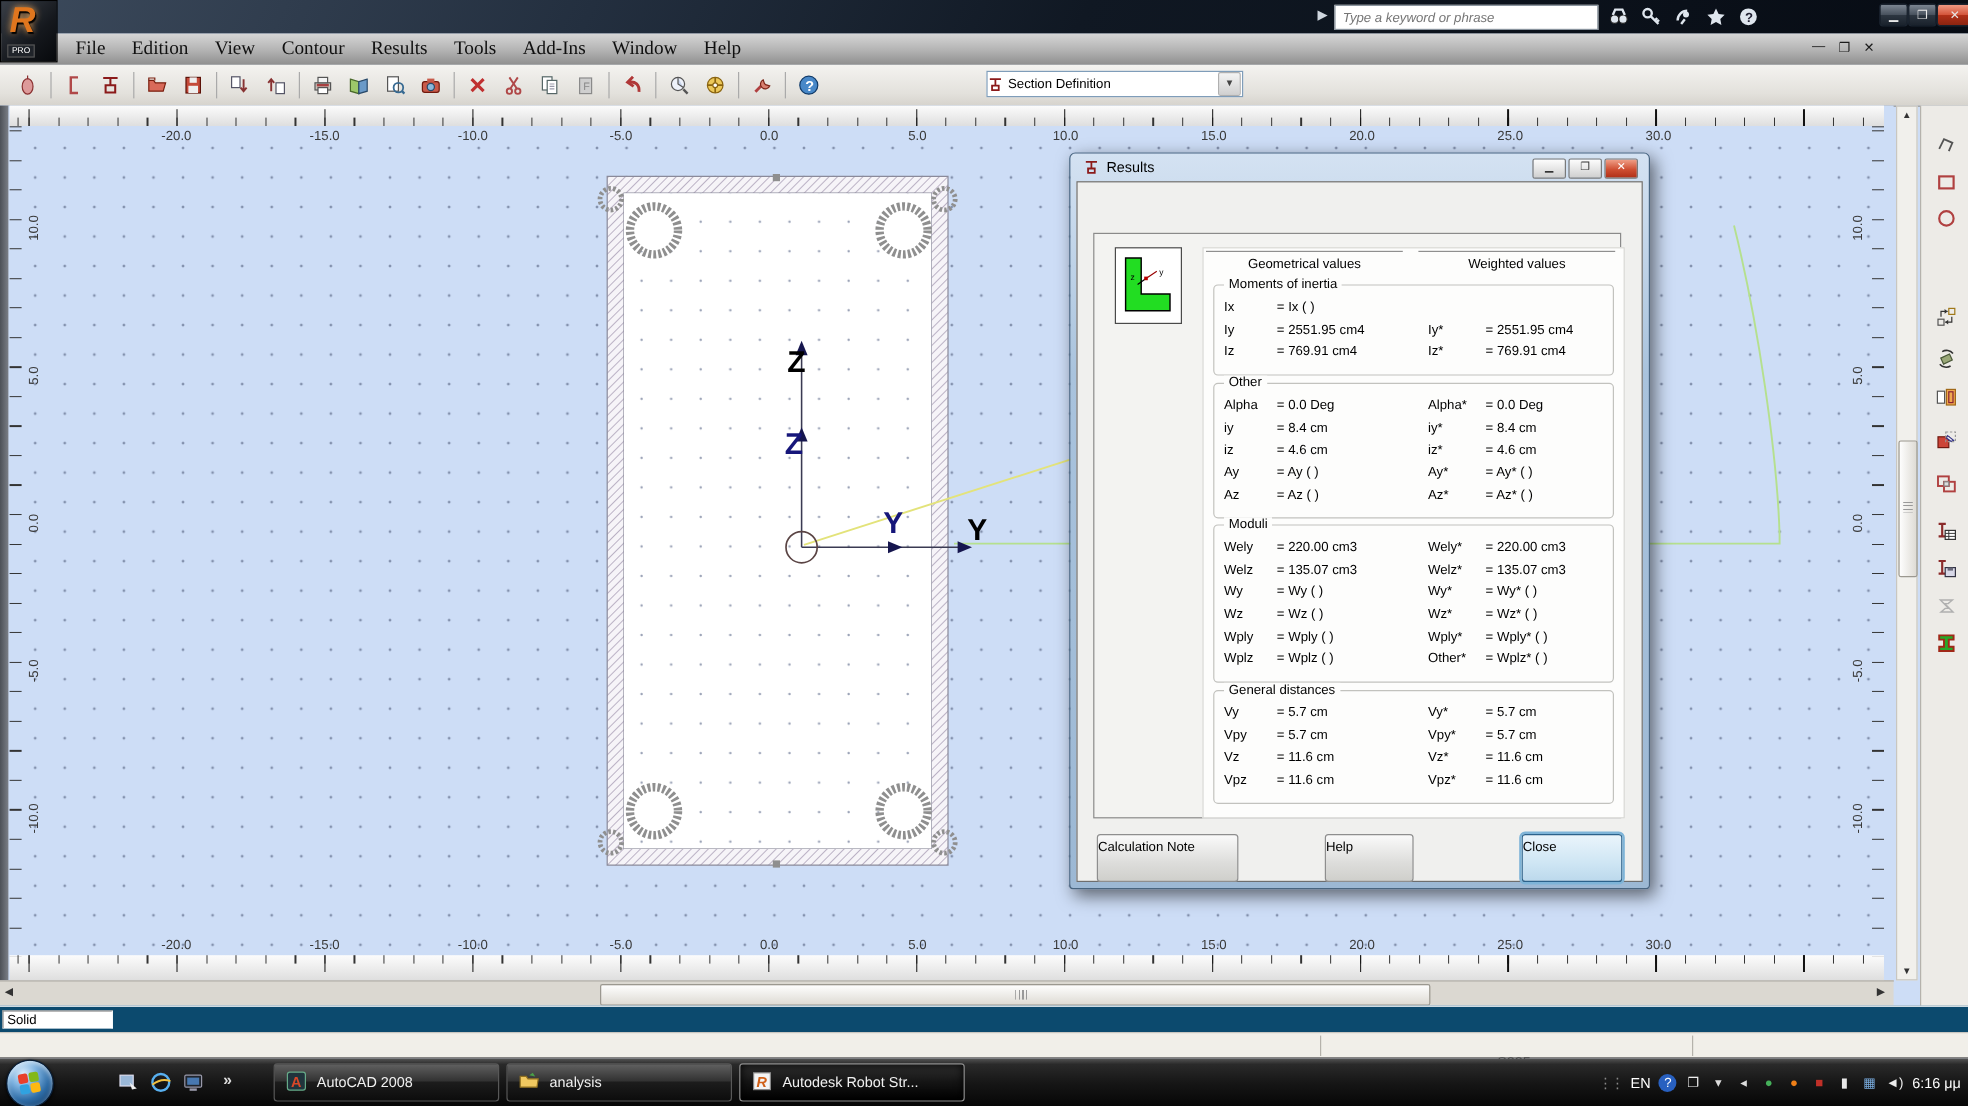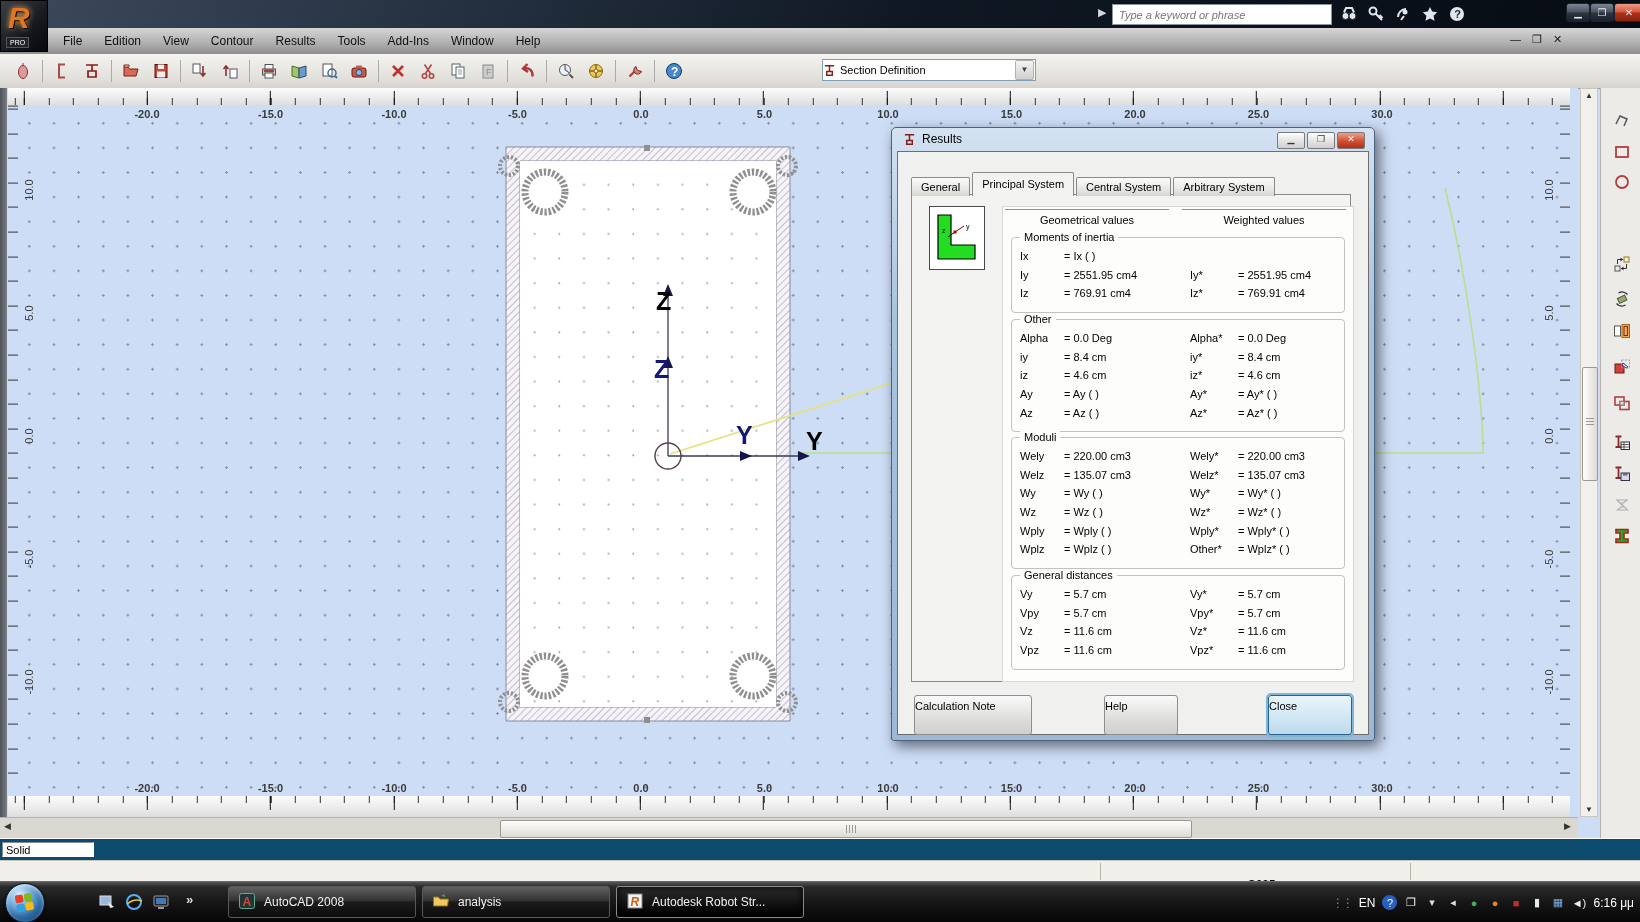--- a/index.html
+++ b/index.html
@@ -27,21 +27,21 @@
     font-style:italic;color:#e0761e;text-shadow:1px 1px 1px #000,0 0 6px #f8b060;}
   .logo .pro{position:absolute;left:5px;bottom:3px;font-size:7px;color:#fff;
     background:#20242a;padding:1px 3px;border:1px solid #555;}
   .watermark{position:absolute;left:56px;top:20px;z-index:9;font-family:"Liberation Serif",serif;
     font-style:italic;font-size:25px;color:rgba(40,40,45,.78);
     text-shadow:1px 1px 0 rgba(255,255,255,.28);white-space:nowrap;}
   
   .menubar{position:absolute;left:0;top:28px;width:1640px;height:26px;
     background:linear-gradient(#d6d6d6,#b2b2b2 55%,#8f8f8f);border-bottom:1px solid #6f6f6f;}
   #menu-items{position:absolute;left:52px;top:0;display:flex;height:26px;align-items:center;}
-  .menu-item{padding:2px 11px;font-size:12px;color:#101010;cursor:default;}
+  .menu-item{padding:2px 11px;font-size:16px;color:#101010;cursor:default;font-family:Liberation Serif, serif;}
   .mdi-ctl{position:absolute;left:1510px;top:5px;display:flex;gap:11px;color:#1c1c1c;
     font-size:11px;}
   
   .toolbar{position:absolute;left:0;top:54px;width:1640px;height:34px;
     background:linear-gradient(#f4f3f0,#e3e1dc 70%,#d6d3cd);border-bottom:1px solid #9a9a9a;
     display:flex;align-items:center;}
   #tb-items{display:flex;align-items:center;padding-left:8px;}
   .tb-btn{width:28px;height:27px;display:flex;align-items:center;justify-content:center;
     border:1px solid transparent;border-radius:2px;}
   .tb-sep{width:1px;height:22px;background:#aaa;margin:0 4px;}
@@ -64,21 +64,21 @@
   .ruler-h .tmin{position:absolute;left:0;width:100%;height:7px;bottom:0;
     background:repeating-linear-gradient(90deg,#333 0 1px,rgba(0,0,0,0) 1px 24.65px);
     background-position:15.8px 0;}
   .ruler-h .tmaj{position:absolute;left:0;width:100%;height:14px;bottom:0;
     background:repeating-linear-gradient(90deg,#111 0 1px,rgba(0,0,0,0) 1px 123.25px);
     background-position:15.8px 0;}
   .ruler-h.bot .tmin,.ruler-h.bot .tmaj{bottom:auto;top:0;}
   .ticks-v{position:absolute;top:17px;height:692px;width:10px;
     background:repeating-linear-gradient(180deg,#333 0 1px,rgba(0,0,0,0) 1px 24.6px);
     background-position:0 3.6px;}
-  .hlabel{position:absolute;transform:translateX(-50%);font-size:11px;color:#3a3a3a;font-weight:bold;}
+  .hlabel{position:absolute;transform:translateX(-50%);font-size:11px;color:#3a3a3a;}
   .vlabel{position:absolute;transform:translate(-50%,-50%) rotate(-90deg);
     font-size:11px;color:#3a3a3a;}
   
   .hscroll{position:absolute;left:0;top:817px;width:1578px;height:20px;
     background:#dbd8d1;border-top:1px solid #b5b2ab;}
   .hthumb{position:absolute;left:500px;top:2px;width:690px;height:16px;border:1px solid #9b9890;
     border-radius:2px;background:linear-gradient(#fefefe,#dedbd4);}
   .hgrip{position:absolute;left:50%;top:4px;width:10px;height:8px;
     background:repeating-linear-gradient(90deg,#999 0 1px,rgba(0,0,0,0) 1px 3px);}
   .sarrow{position:absolute;top:3px;font-size:9px;color:#333;}
@@ -582,26 +582,20 @@
         <path d="M2 2h10M7 2v6M4 8h6v4H4z" fill="none" stroke="#8b1a1a" stroke-width="1.6"></path>
       </svg>
       <span>Results</span>
     </div>
     <div class="dlg-ctls">
       <div class="dlg-ctl">▁</div>
       <div class="dlg-ctl">❐</div>
       <div class="dlg-ctl close">✕</div>
     </div>
     <div class="dlg-body"></div>
-    <div class="tabs" id="dlg-tabs">
-        <div class="tab">General</div>
-        <div class="tab active">Principal System</div>
-        <div class="tab">Central System</div>
-        <div class="tab">Arbitrary System</div>
-      </div>
     <div class="pane"></div>
 
     <div class="secicon">
       <svg width="52" height="60" viewBox="0 0 52 60">
         <polygon points="8,8 21,8 21,38 45,38 45,52 8,52" fill="#22dd22" stroke="#000" stroke-width="1.2"></polygon>
         <line x1="18" y1="30" x2="25" y2="25" stroke="#000"></line>
         <line x1="25" y1="25" x2="34" y2="19" stroke="#900"></line>
         <rect x="23.5" y="23.5" width="3" height="3" fill="#b00"></rect>
         <text x="12" y="26" font-size="7" fill="#000">z</text>
         <text x="36" y="22" font-size="7" fill="#000">y</text>

